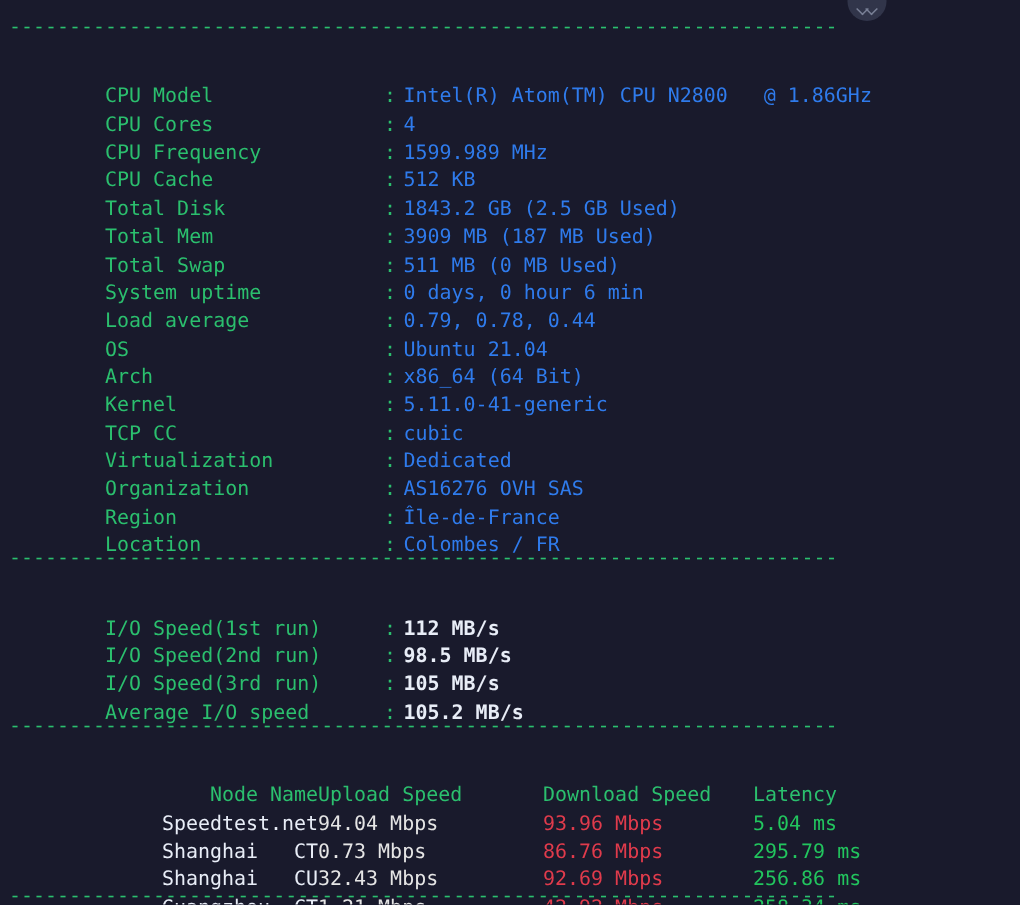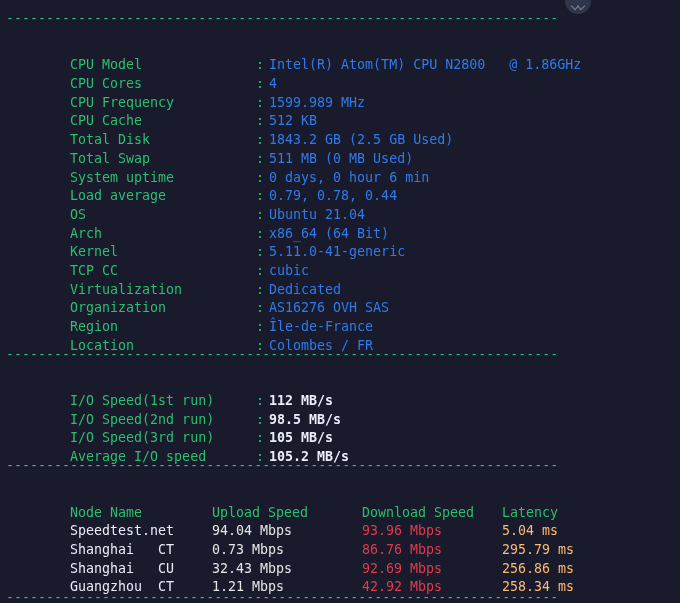--- a/index.html
+++ b/index.html
@@ -99,29 +99,29 @@
     display: inline-block;
     width: 13px;
     color: #2bbf6e;
   }
   .val-blue { color: #2f7bec; }
   .val-white { color: #e8edf7; font-weight: bold; }
   .thead span, .trow span {
     display: inline-block;
     white-space: pre;
   }
-  .c-node  { width: 142px; }
+  .c-node  { width: 142px; text-align: right; }
   .c-up    { width: 150px; }
   .c-down  { width: 140px; }
   .c-lat   { width: 150px; }
   .th { color: #2bbf6e; }
   .node-name { color: #e8edf7; }
   .up-val   { color: #e5e5e5; }
   .down-val { color: #e03b4c; }
-  .lat-val  { color: #fdba74; }
+  .lat-val  { color: #22c55e; }
 </style>
 </head>
 <body>
 
 <div id="terminal">
 
   <div class="cut-widget"></div>
 
   <div class="content">
 
@@ -139,20 +139,23 @@
       <div class="row">
         <span class="label">CPU Frequency</span><span class="colon">:</span><span class="val-blue">1599.989 MHz</span>
       </div>
       <div class="row">
         <span class="label">CPU Cache</span><span class="colon">:</span><span class="val-blue">512 KB</span>
       </div>
       <div class="row">
         <span class="label">Total Disk</span><span class="colon">:</span><span class="val-blue">1843.2 GB (2.5 GB Used)</span>
       </div>
       <div class="row">
+        <span class="label">Total Mem</span><span class="colon">:</span><span class="val-blue">3909 MB (187 MB Used)</span>
+      </div>
+      <div class="row">
         <span class="label">Total Swap</span><span class="colon">:</span><span class="val-blue">511 MB (0 MB Used)</span>
       </div>
       <div class="row">
         <span class="label">System uptime</span><span class="colon">:</span><span class="val-blue">0 days, 0 hour 6 min</span>
       </div>
       <div class="row">
         <span class="label">Load average</span><span class="colon">:</span><span class="val-blue">0.79, 0.78, 0.44</span>
       </div>
       <div class="row">
         <span class="label">OS</span><span class="colon">:</span><span class="val-blue">Ubuntu 21.04</span>

